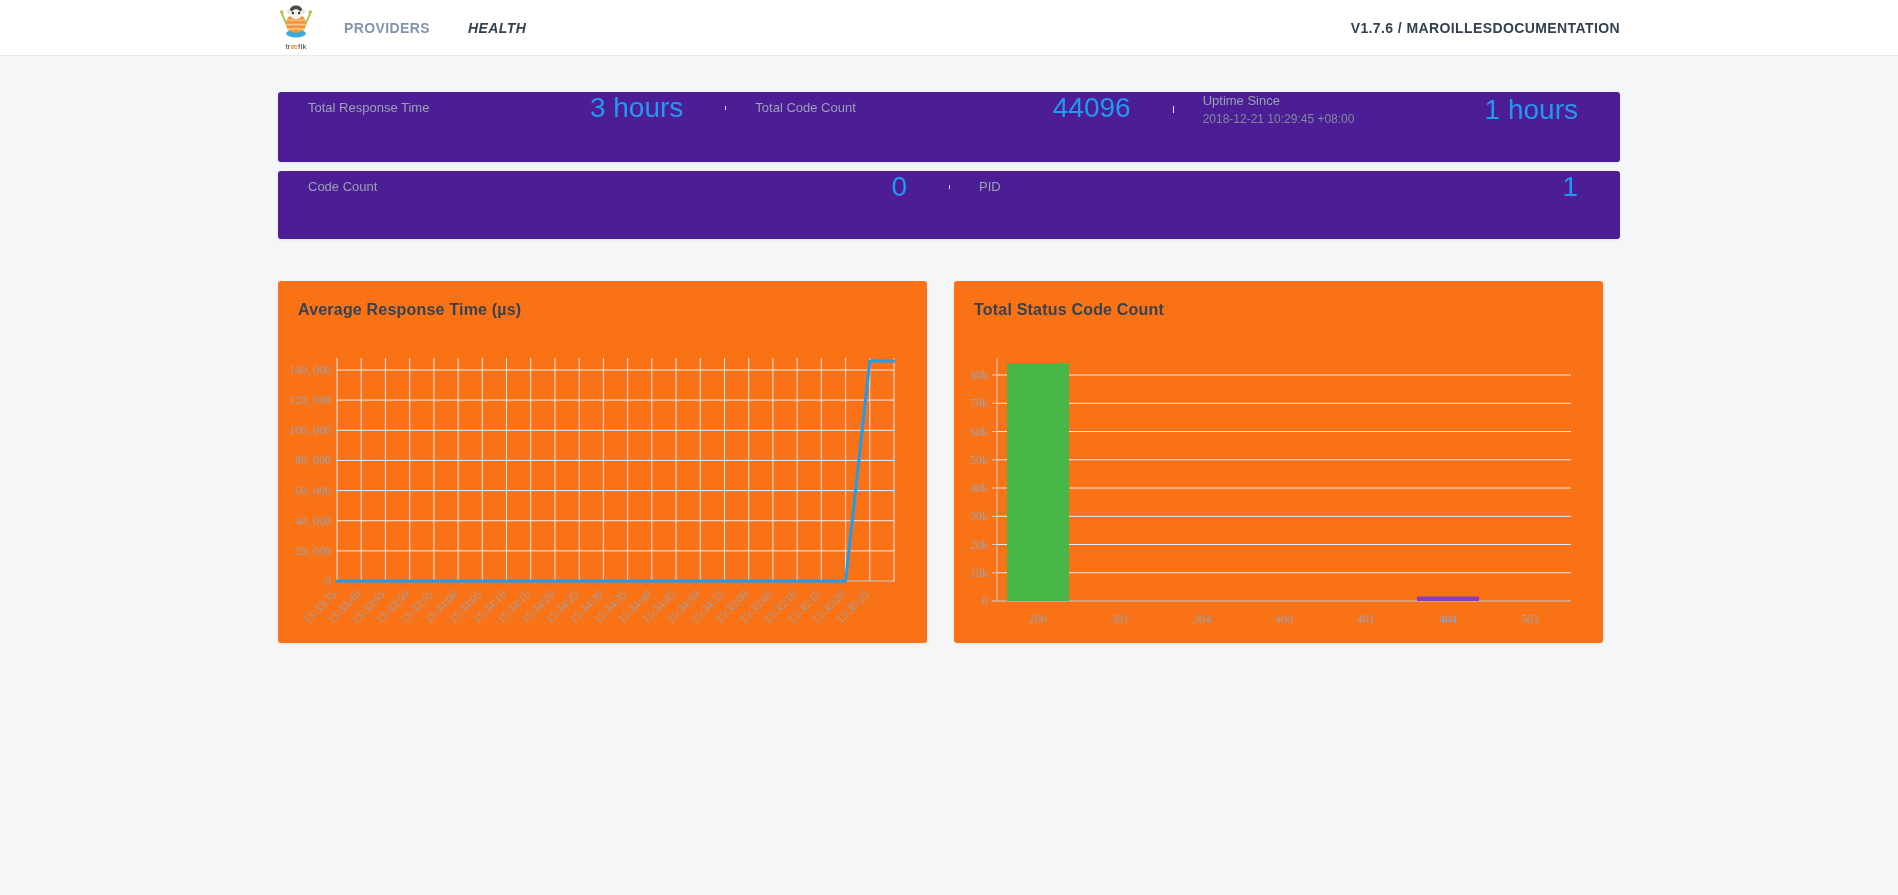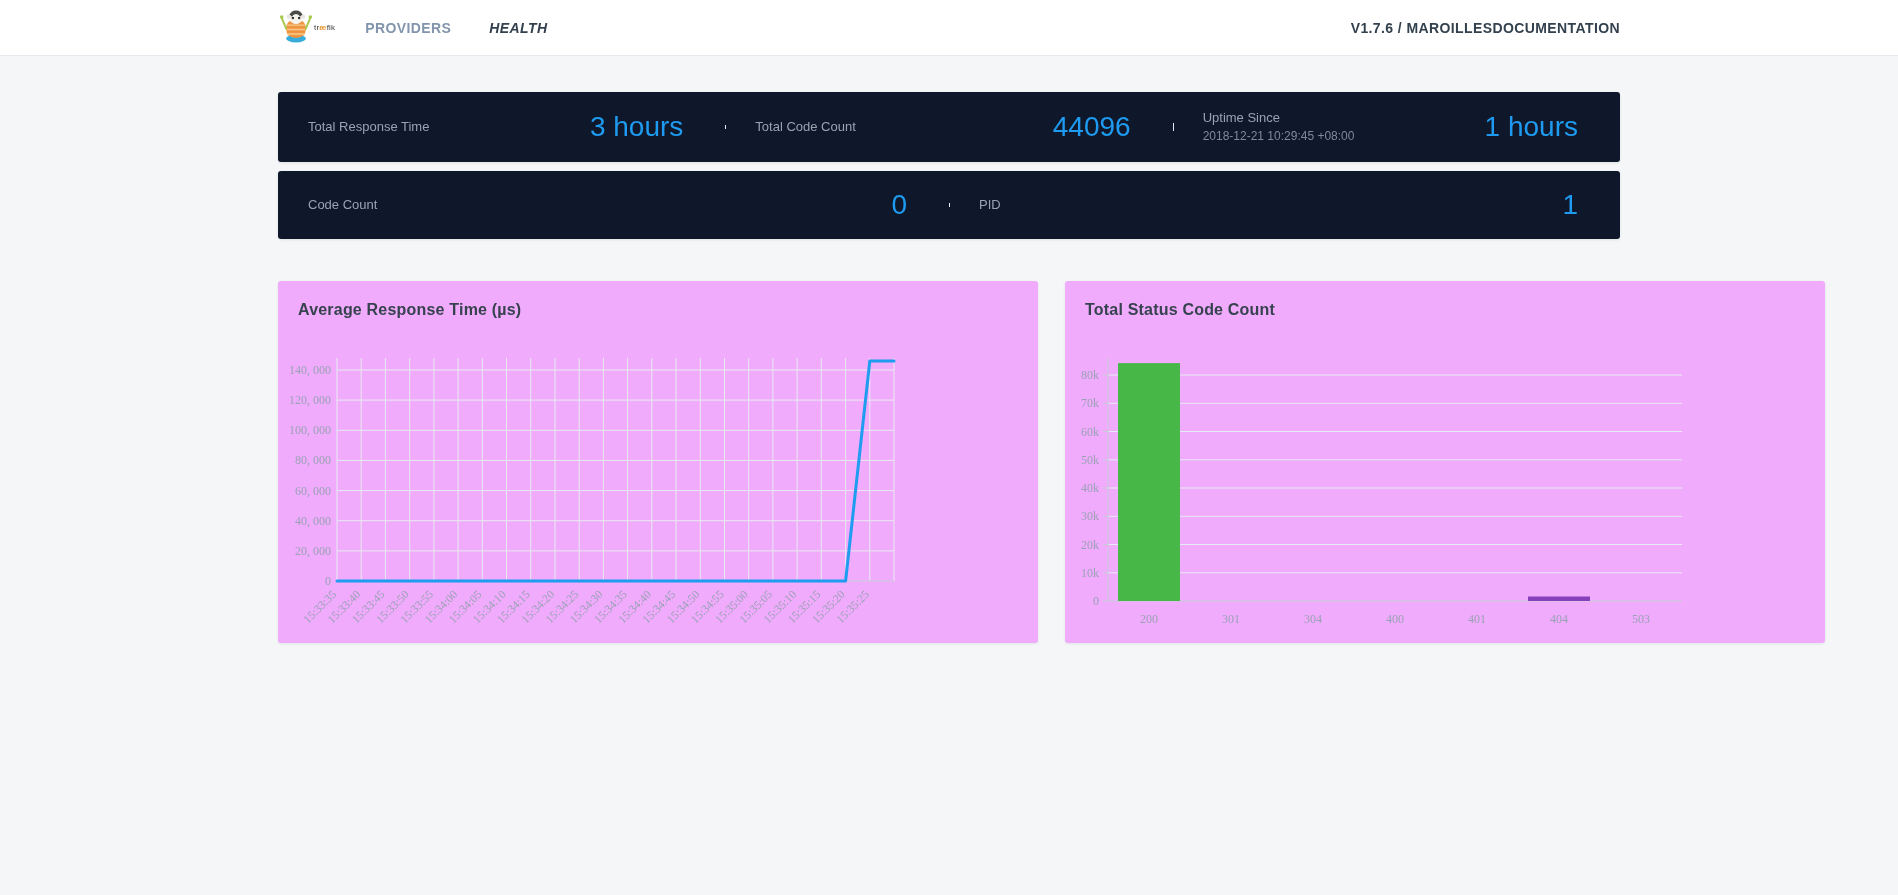--- a/index.html
+++ b/index.html
@@ -12,57 +12,57 @@
   }
   
   .topbar {
     height: 56px; background: #ffffff;
     border-bottom: 1px solid #e7eaef;
   }
   .topbar-inner {
     width: 1342px; margin: 0 auto; height: 100%;
     display: flex; align-items: center;
   }
-  .logo { display: flex; flex-direction: row; align-items: center; margin-right: 30px; cursor: pointer; }
+  .logo { display: flex; flex-direction: column; align-items: center; margin-right: 30px; cursor: pointer; }
   .logo-caption { font-size: 8px; color: #3c3c3c; line-height: 1; margin-top: 1px; letter-spacing: .2px; }
   .logo-caption .ae { color: #e8952f; font-weight: bold; }
   .mainnav { display: flex; gap: 38px; align-items: flex-start; }
   .nav-item {
     font-size: 14px; font-weight: bold; letter-spacing: .4px;
     color: #8295ad; cursor: pointer; text-transform: uppercase;
   }
   .nav-item.active { color: #33414e; font-style: italic; }
   .topbar-right { margin-left: auto; display: flex; align-items: flex-start; }
   .topbar-right .nav-item { color: #33414e; }
   
   .content { width: 1342px; margin: 0 auto; }
   .statcard {
-    background: #0f172a; border-radius: 3px;
+    background: #4c1d95; border-radius: 3px;
     box-shadow: 0 1px 3px rgba(30,45,70,.09);
-    display: flex; align-items: center;
+    display: flex; align-items: flex-start;
   }
   .statcard.row1 { margin-top: 36px; height: 70px; }
   .statcard.row2 { margin-top: 9px; height: 68px; }
   .stat-cell {
     flex: 1; display: flex; align-items: center; justify-content: space-between;
     padding: 0 42px 0 30px; min-width: 0; position: relative;
   }
   .stat-cell + .stat-cell::before {
     content: ""; position: absolute; left: 0; top: 14px; bottom: 14px;
     width: 1px; background: #e8ebf0;
   }
   .stat-label { font-size: 13px; color: #99a3b1; line-height: 1.35; }
   .stat-sublabel { font-size: 12px; color: #7e8a9b; }
   .stat-value { font-size: 28px; color: #1e9bf0; white-space: nowrap; }
   
   .charts-row { display: flex; gap: 27px; margin-top: 42px; }
   .chart-card {
-    position: relative; background: #f0abfc; border-radius: 3px;
+    position: relative; background: #f97316; border-radius: 3px;
     box-shadow: 0 1px 3px rgba(30,45,70,.09);
-    width: 760px; height: 362px; flex: none; text-decoration: underline;
+    width: 649px; height: 362px; flex: none; text-decoration: underline;
   }
   .chart-title {
     position: absolute; top: 20px; left: 20px; margin: 0;
     font-size: 16px; font-weight: bold; color: #36424e; letter-spacing: .2px;
   }
   .chart-svg { position: absolute; inset: 0; }
   .chart-svg svg { display: block; }
   .tick { font-family: "Liberation Serif", serif; font-size: 12px; fill: #99a2b4; }
   .tick-rot { font-family: "Liberation Serif", serif; font-size: 11.5px; fill: #99a2b4; }
 </style>

